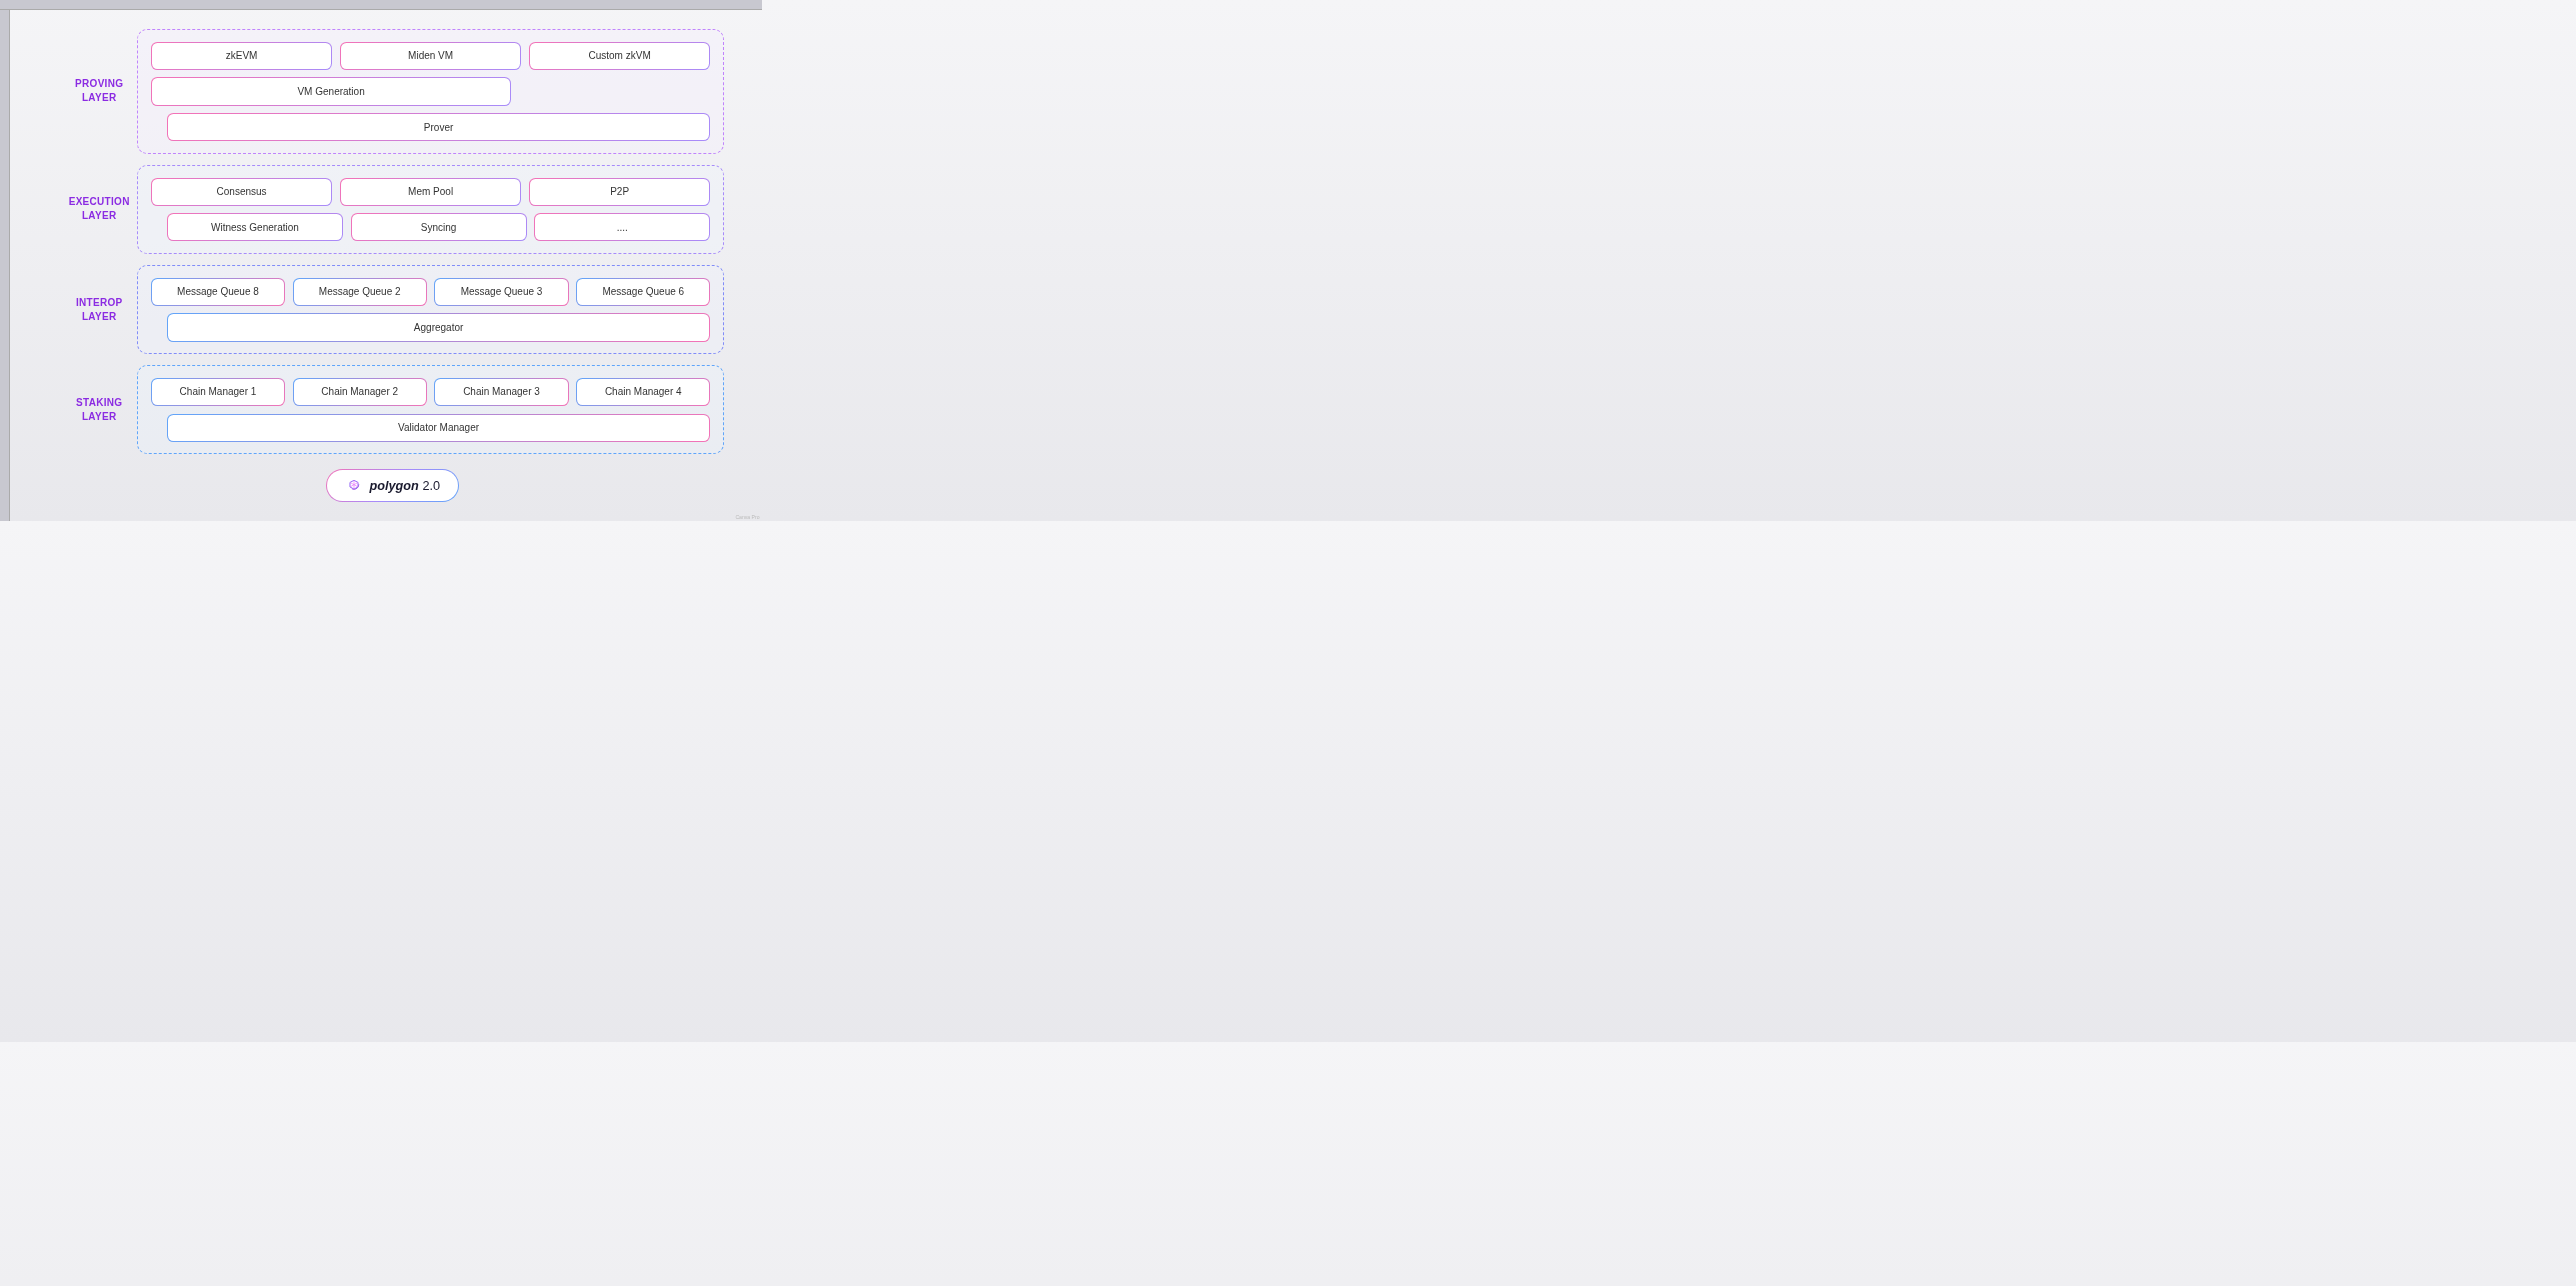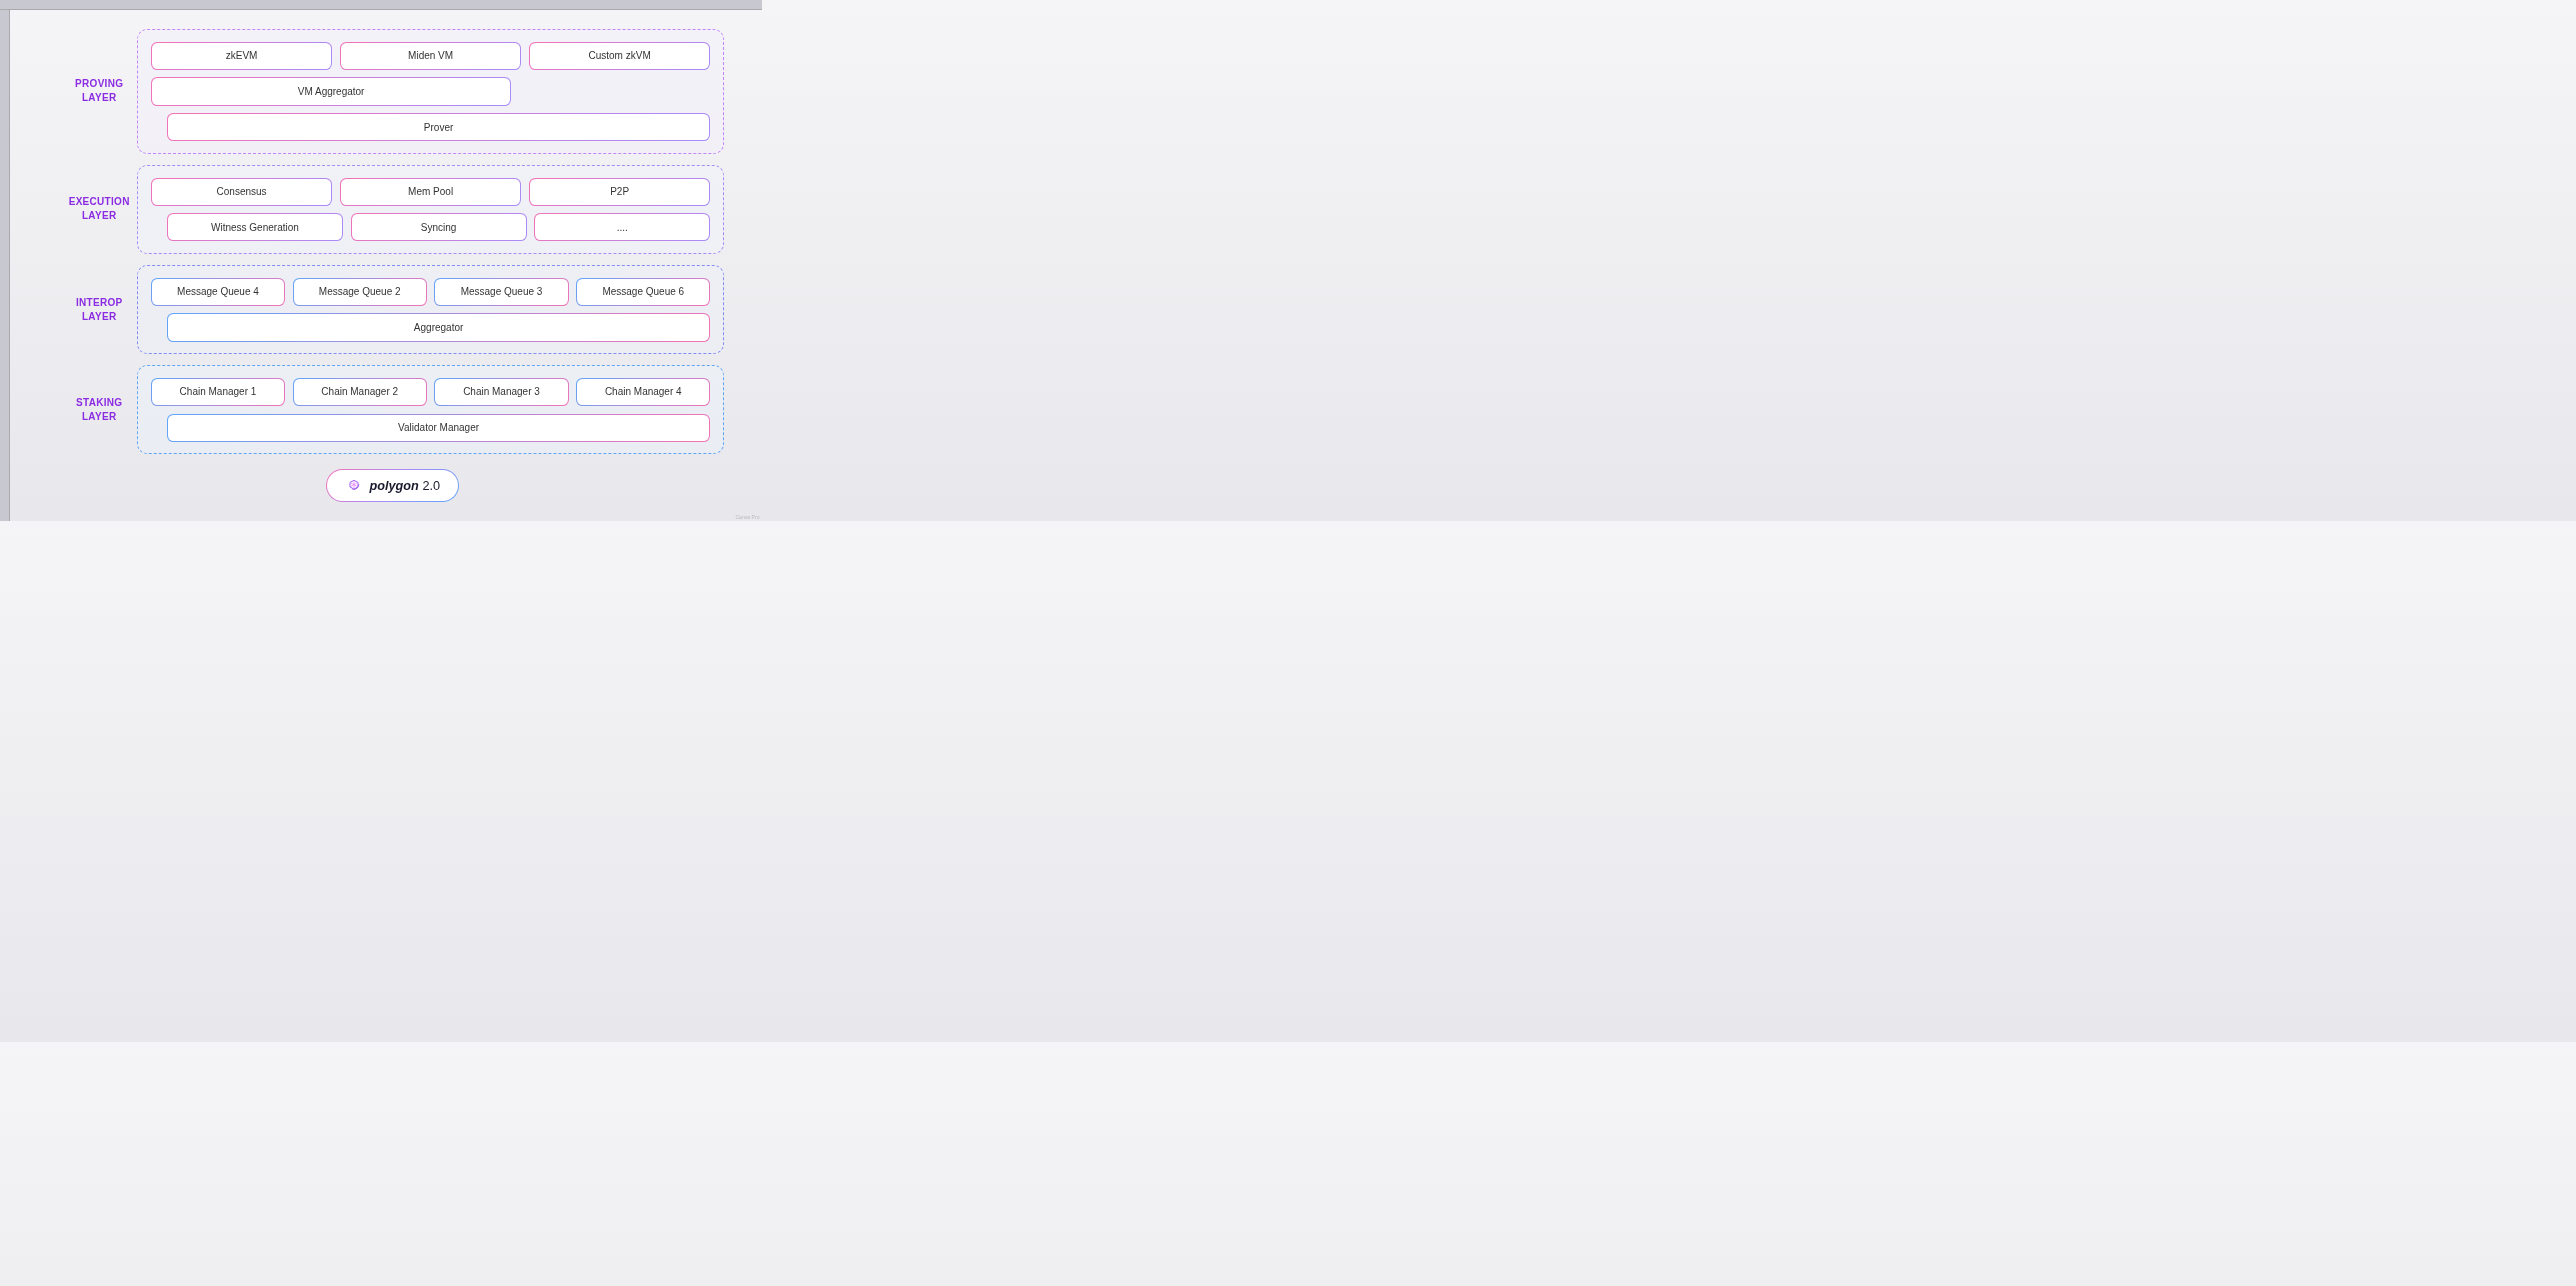--- a/index.html
+++ b/index.html
@@ -170,21 +170,21 @@
         <div class="component-box comp-pink-purple">
           <span class="component-label">Miden VM</span>
         </div>
         <div class="component-box comp-pink-purple">
           <span class="component-label">Custom zkVM</span>
         </div>
       </div>
 
       <div class="components-row" style="margin-bottom:7.6px;">
         <div class="component-box comp-pink-purple" style="flex:2;">
-          <span class="component-label">VM Aggregator</span>
+          <span class="component-label">VM Generation</span>
         </div>
         <div class="component-box comp-pink-purple" style="flex:1;visibility:hidden;">
         </div>
       </div>
 
       <div class="components-row">
         <div class="component-box comp-pink-purple" style="flex:1;">
           <span class="component-label">Prover</span>
         </div>
       </div>
@@ -223,21 +223,21 @@
   </div>
 
   <div class="layer-row">
     <div class="layer-label">
       <span>INTEROP</span><br>
       <span>LAYER</span>
     </div>
     <div class="layer-box interop-box">
       <div class="components-row">
         <div class="component-box comp-blue-pink">
-          <span class="component-label">Message Queue 4</span>
+          <span class="component-label">Message Queue 8</span>
         </div>
         <div class="component-box comp-blue-pink">
           <span class="component-label">Message Queue 2</span>
         </div>
         <div class="component-box comp-blue-pink">
           <span class="component-label">Message Queue 3</span>
         </div>
         <div class="component-box comp-blue-pink">
           <span class="component-label">Message Queue 6</span>
         </div>

